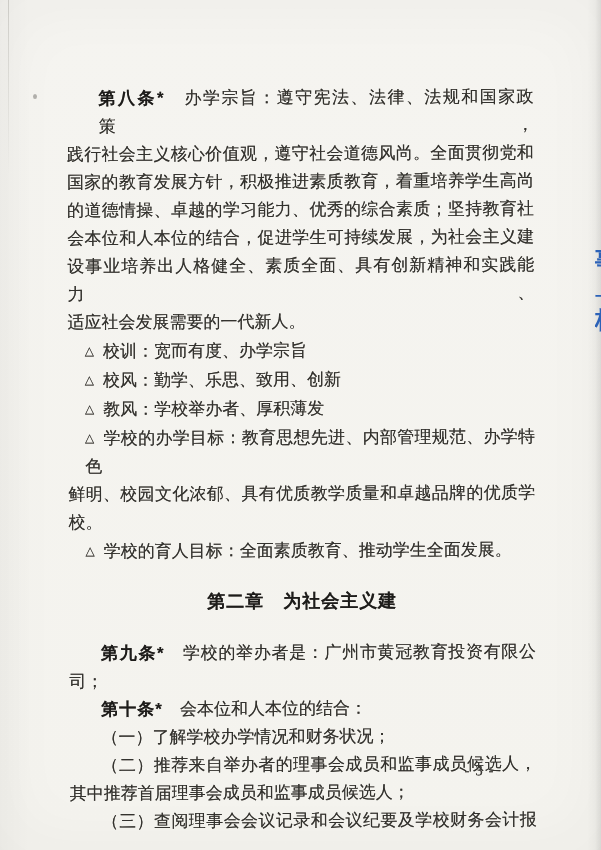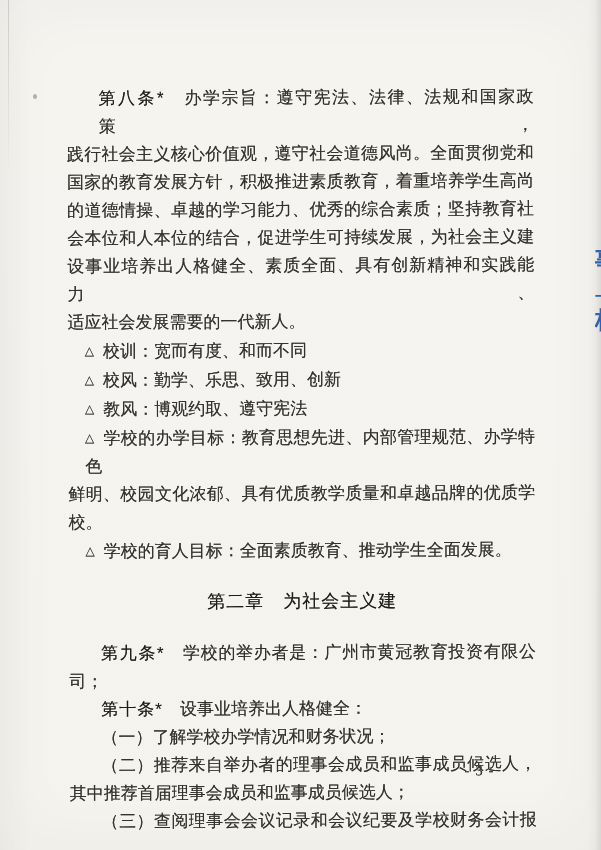--- a/index.html
+++ b/index.html
@@ -28,21 +28,21 @@
     text-shadow:0 0 0.5px rgba(70,66,60,0.75);
   }
   .line{
     min-height:28px;line-height:28px;overflow:hidden;
   }
   .justify{ text-align:justify; text-align-last:justify; }
   .ind-para{ padding-left:32px; }
   .ind-item{ padding-left:17px; }
   .b{
     font-family:"Liberation Sans", sans-serif;
-    font-weight:400;color:#1d1c1a;
+    font-weight:700;color:#1d1c1a;
     letter-spacing:1px;
   }
   .tri{
     font-size:12px;vertical-align:2px;margin-right:9px;color:#3a3935;
   }
   .heading{
     text-align:center;text-align-last:center;
     margin:22px 0 24px 0;
     font-family:"Liberation Sans", sans-serif;
     font-weight:700;color:#1d1c1a;font-size:18px;
@@ -77,31 +77,31 @@
 <div class="sheet">
   <div class="inner">
     <div class="text-block">
         <div class="line ind-para justify"><span class="b">第八条*</span><span>　办学宗旨：遵守宪法、法律、法规和国家政策，</span></div>
         <div class="line justify"><span>践行社会主义核心价值观，遵守社会道德风尚。全面贯彻党和</span></div>
         <div class="line justify"><span>国家的教育发展方针，积极推进素质教育，着重培养学生高尚</span></div>
         <div class="line justify"><span>的道德情操、卓越的学习能力、优秀的综合素质；坚持教育社</span></div>
         <div class="line justify"><span>会本位和人本位的结合，促进学生可持续发展，为社会主义建</span></div>
         <div class="line justify"><span>设事业培养出人格健全、素质全面、具有创新精神和实践能力、</span></div>
         <div class="line"><span>适应社会发展需要的一代新人。</span></div>
-        <div class="line ind-item"><span class="tri">△</span><span>校训：宽而有度、和而不同</span></div>
+        <div class="line ind-item"><span class="tri">△</span><span>校训：宽而有度、办学宗旨</span></div>
         <div class="line ind-item"><span class="tri">△</span><span>校风：勤学、乐思、致用、创新</span></div>
-        <div class="line ind-item"><span class="tri">△</span><span>教风：博观约取、遵守宪法</span></div>
+        <div class="line ind-item"><span class="tri">△</span><span>教风：学校举办者、厚积薄发</span></div>
         <div class="line ind-item justify"><span class="tri">△</span><span>学校的办学目标：教育思想先进、内部管理规范、办学特色</span></div>
         <div class="line justify"><span>鲜明、校园文化浓郁、具有优质教学质量和卓越品牌的优质学</span></div>
         <div class="line"><span>校。</span></div>
         <div class="line ind-item"><span class="tri">△</span><span>学校的育人目标：全面素质教育、推动学生全面发展。</span></div>
         <div class="line heading"><span class="b">第二章　为社会主义建</span></div>
         <div class="line ind-para justify"><span class="b">第九条*</span><span>　学校的举办者是：广州市黄冠教育投资有限公</span></div>
         <div class="line"><span>司；</span></div>
-        <div class="line ind-para"><span class="b">第十条*</span><span>　设事业培养出人格健全：</span></div>
+        <div class="line ind-para"><span class="b">第十条*</span><span>　会本位和人本位的结合：</span></div>
         <div class="line ind-para"><span>（一）了解学校办学情况和财务状况；</span></div>
         <div class="line ind-para justify"><span>（二）推荐来自举办者的理事会成员和监事成员候选人，</span></div>
         <div class="line"><span>其中推荐首届理事会成员和监事成员候选人；</span></div>
         <div class="line ind-para justify"><span>（三）查阅理事会会议记录和会议纪要及学校财务会计报</span></div>
       </div>
     <div class="pagenum">- 3 -</div>
   </div>
   <div class="fold-line"></div>
   <div class="speck"></div>
   <div class="edge-strip"></div>

